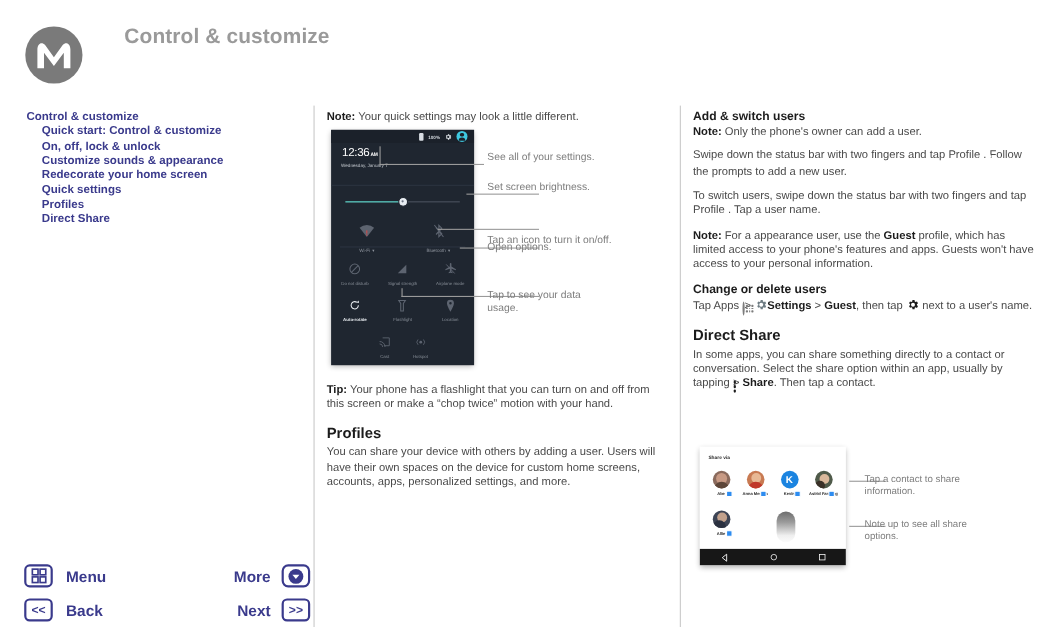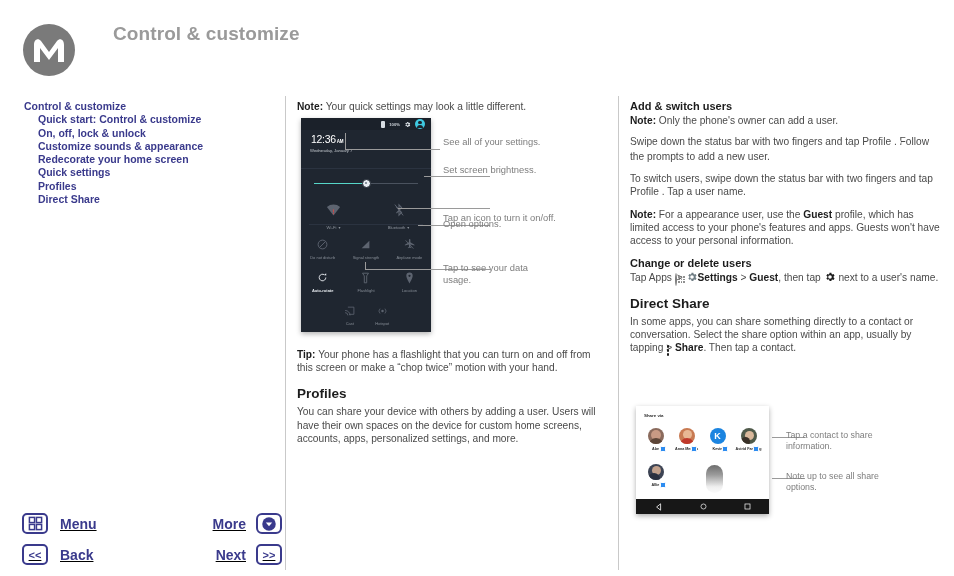--- a/index.html
+++ b/index.html
@@ -203,21 +203,21 @@
     width:17px; height:28px;
     border-radius:9px 9px 9px 9px;
     background:linear-gradient(180deg,#6d6d6d 0%,#9b9b9b 35%,#efefef 78%,#fbfbfb 100%);
   }
   .share-navbar {
     position:absolute; left:0; bottom:0; width:100%; height:15px;
     background:#171717; display:flex; align-items:center; justify-content:space-around;
   }
 
   .footer-nav { position:absolute; left:22px; top:508px; width:260px; }
-  .fn-row { display:flex; align-items:center; height:31px;text-decoration:underline; }
+  .fn-row { display:flex; align-items:center; height:31px; }
   .fn-btn {
     width:26px; height:21px; border:2px solid #3a3a8c; border-radius:5px;
     display:flex; align-items:center; justify-content:center;
     color:#3a3a8c; font-weight:bold; font-size:11px;
   }
   .fn-btn.round { border-radius:6px; }
   .fn-label {
     color:#3a3a8c; font-weight:bold; font-size:14px; margin-left:12px;
   }
   .fn-label.right { margin-left:0; margin-right:10px; }

